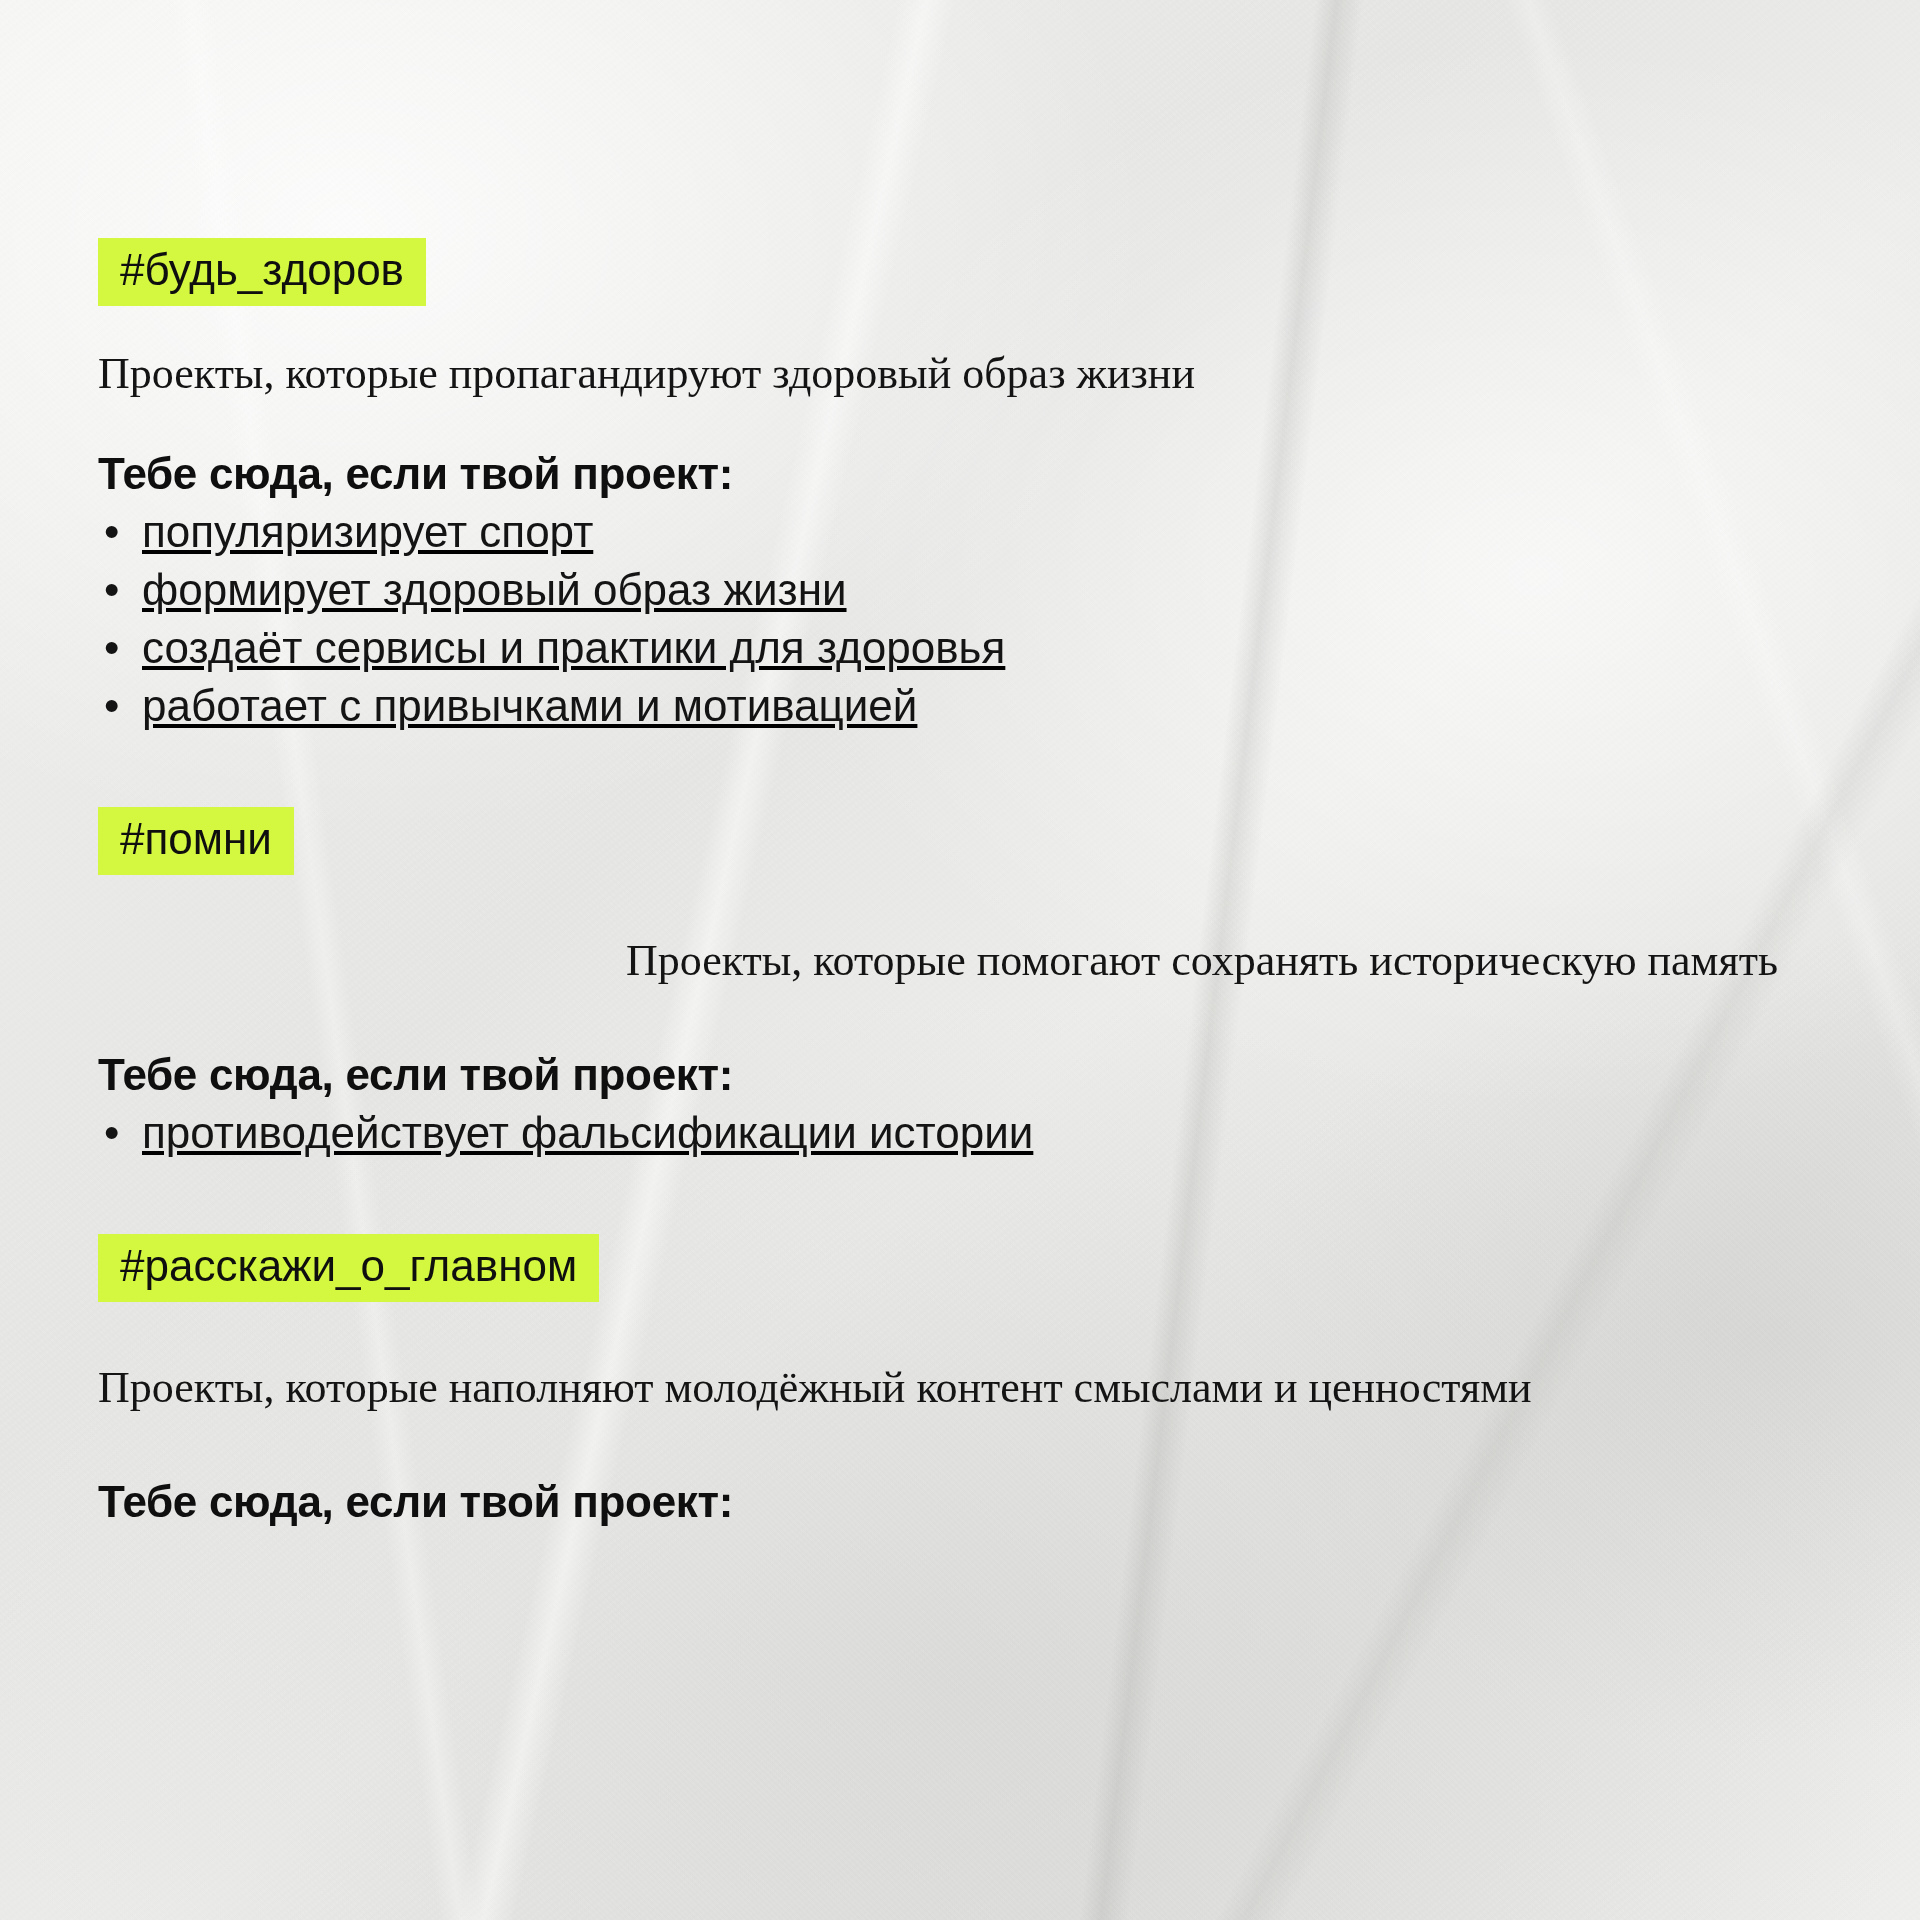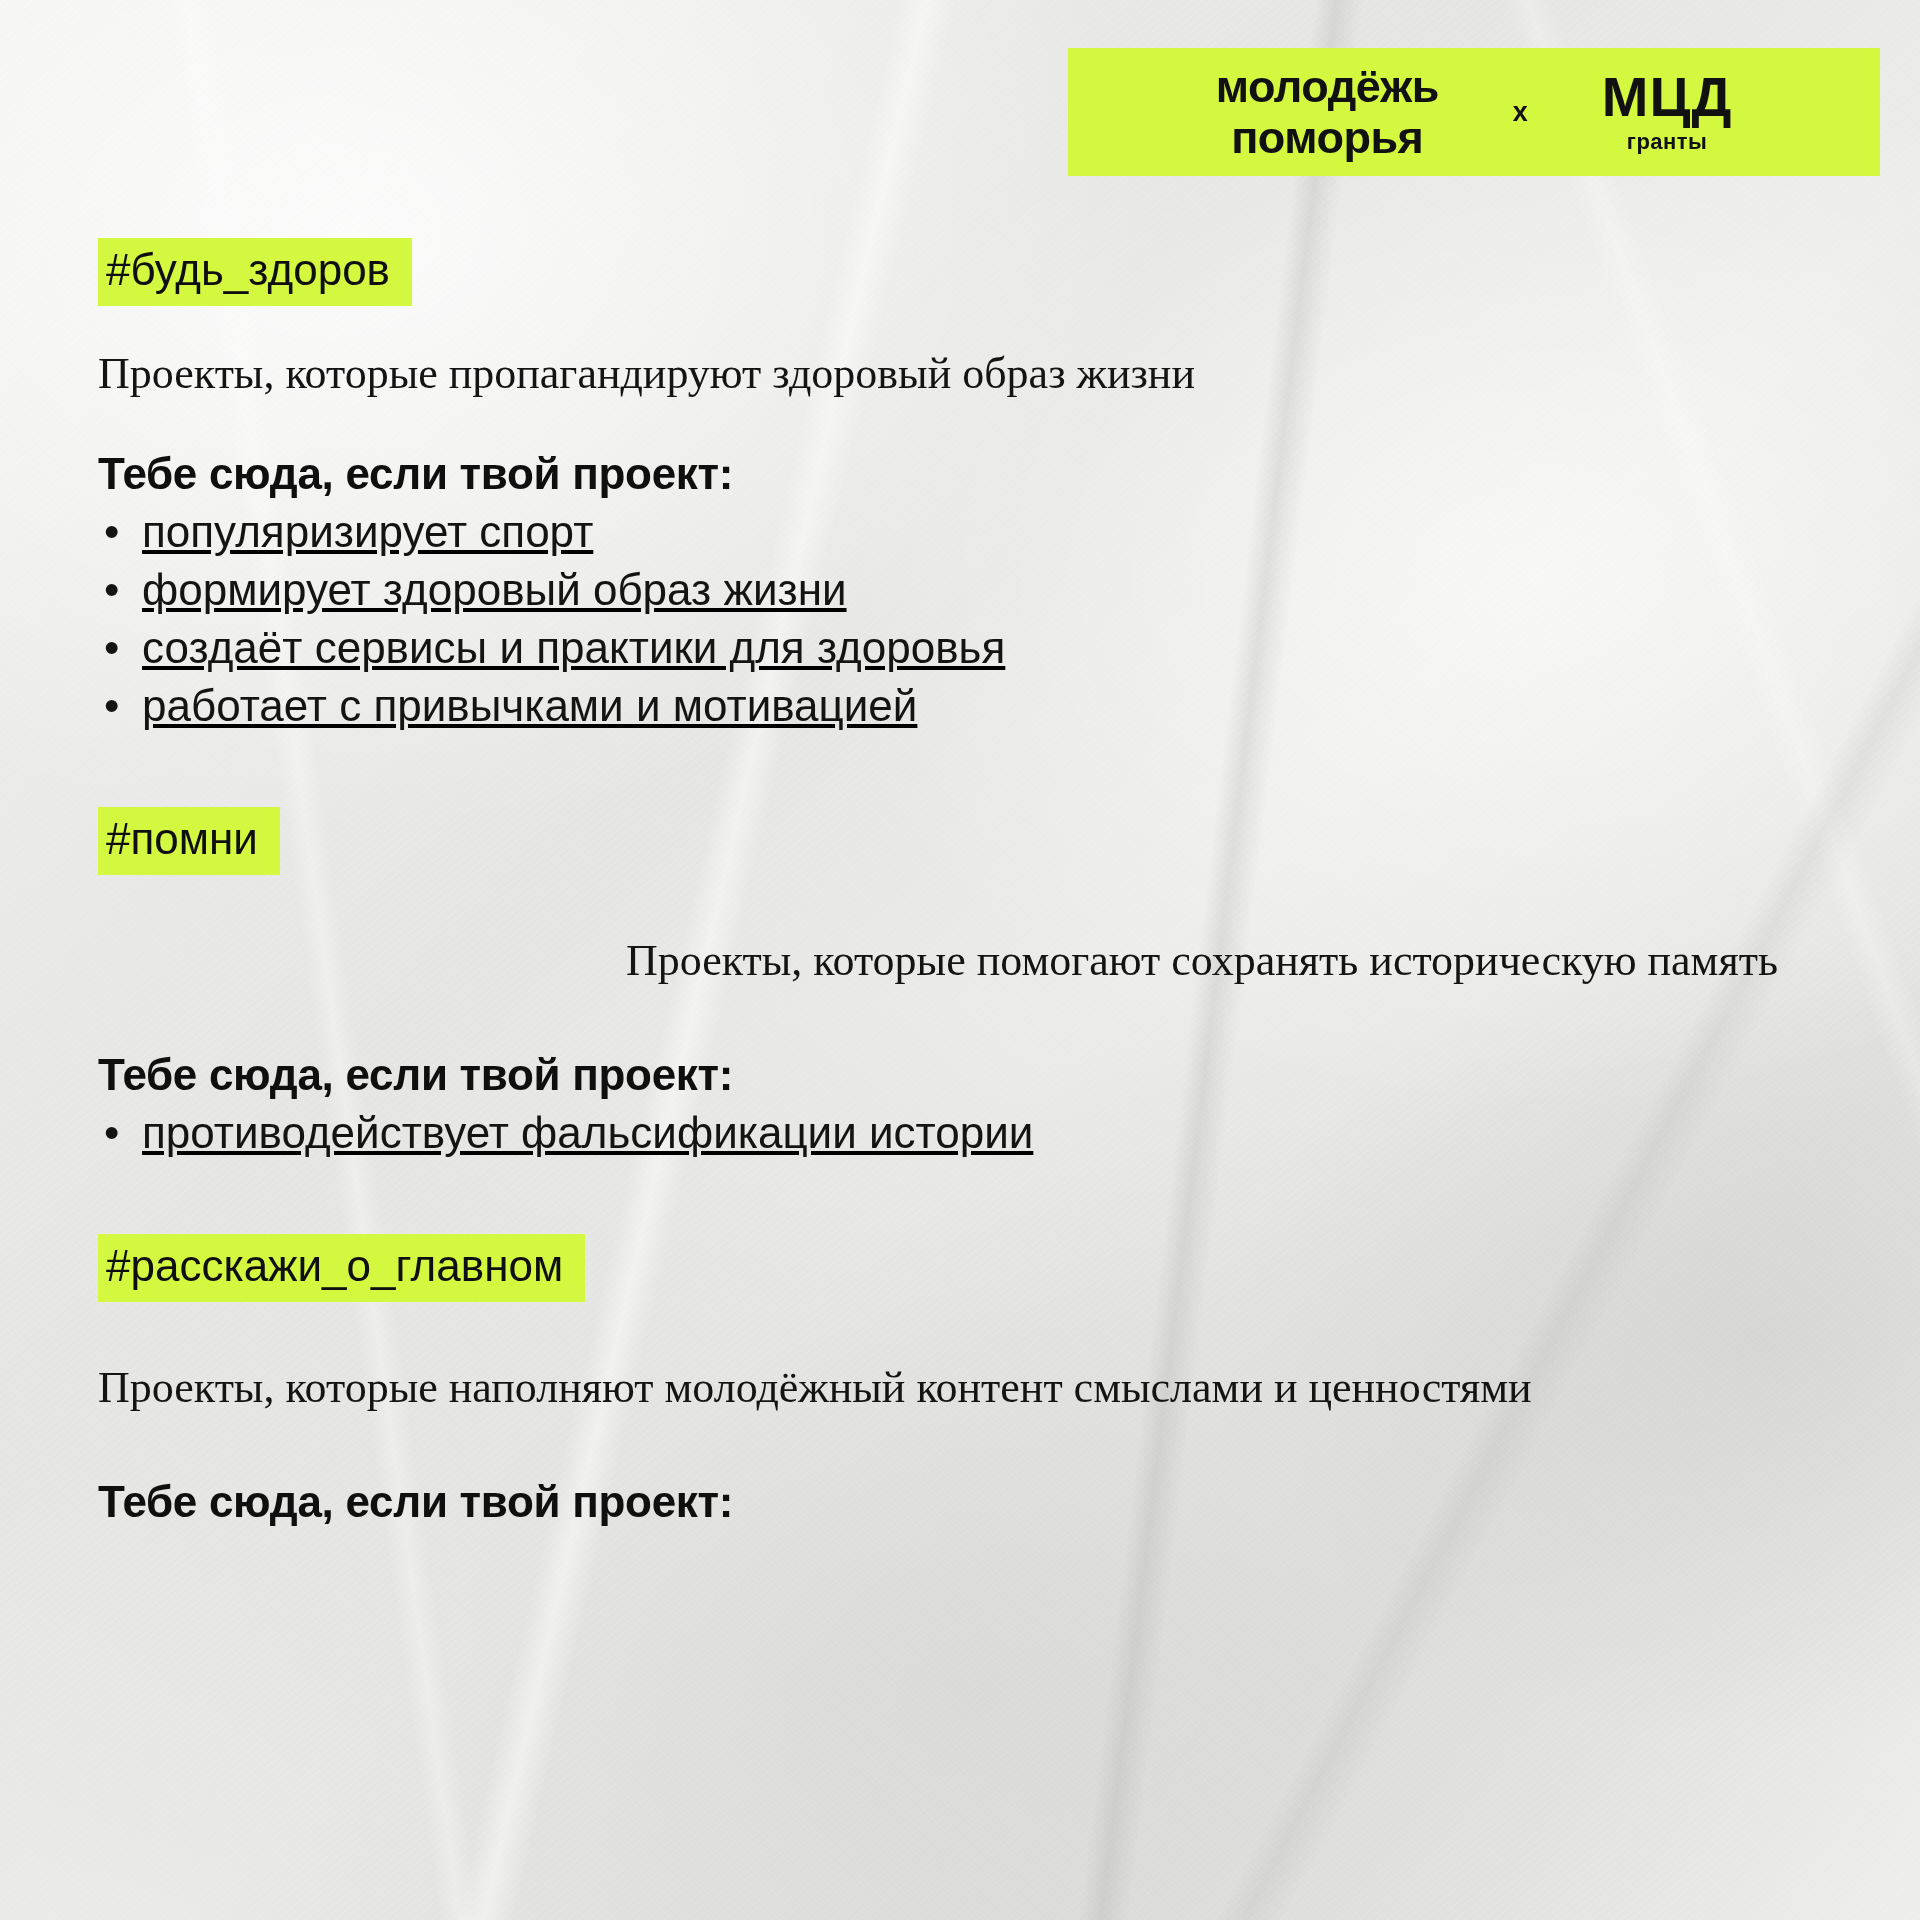--- a/index.html
+++ b/index.html
@@ -109,21 +109,21 @@
     width: 1760px;
   }
   .section { margin-bottom: 72px; }
   .section:last-child { margin-bottom: 0; }
 
   .tag {
     display: inline-block;
     background: #d4f73f;
     color: #0f0f0f;
     font-size: 44px;
-    padding: 10px 22px 14px 8px;
+    padding: 10px 22px 14px 22px;
     line-height: 1;
     letter-spacing: 0px;
   }
 
   .lead {
     font-size: 44px;
     color: #141414;
     line-height: 1.25;
     margin-top: 40px;
     max-width: 1680px;
@@ -163,31 +163,20 @@
   .sec-3 .lead { margin-top: 58px; }
   .sec-3 .criteria-title { margin-top: 62px; }
 </style>
 </head>
 <body>
 
 <div class="page">
   <div class="bg"></div>
   <div class="grain"></div>
 
-  <div class="logo-bar">
-    <div class="logo-left">
-      <span class="l1">молодёжь</span>
-      <span class="l2">поморья</span>
-    </div>
-    <div class="logo-x">x</div>
-    <div class="logo-right">
-      <span class="mark">МЦД</span>
-      <span class="sub">гранты</span>
-    </div>
-  </div>
 
   <div class="content">
 
     <div class="section sec-1">
       <div class="tag">#будь_здоров</div>
       <div class="lead">Проекты, которые пропагандируют здоровый образ жизни</div>
       <div class="criteria-title">Тебе сюда, если твой проект:</div>
       <ul class="bullets">
         <li>популяризирует спорт</li>
         <li>формирует здоровый образ жизни</li>

